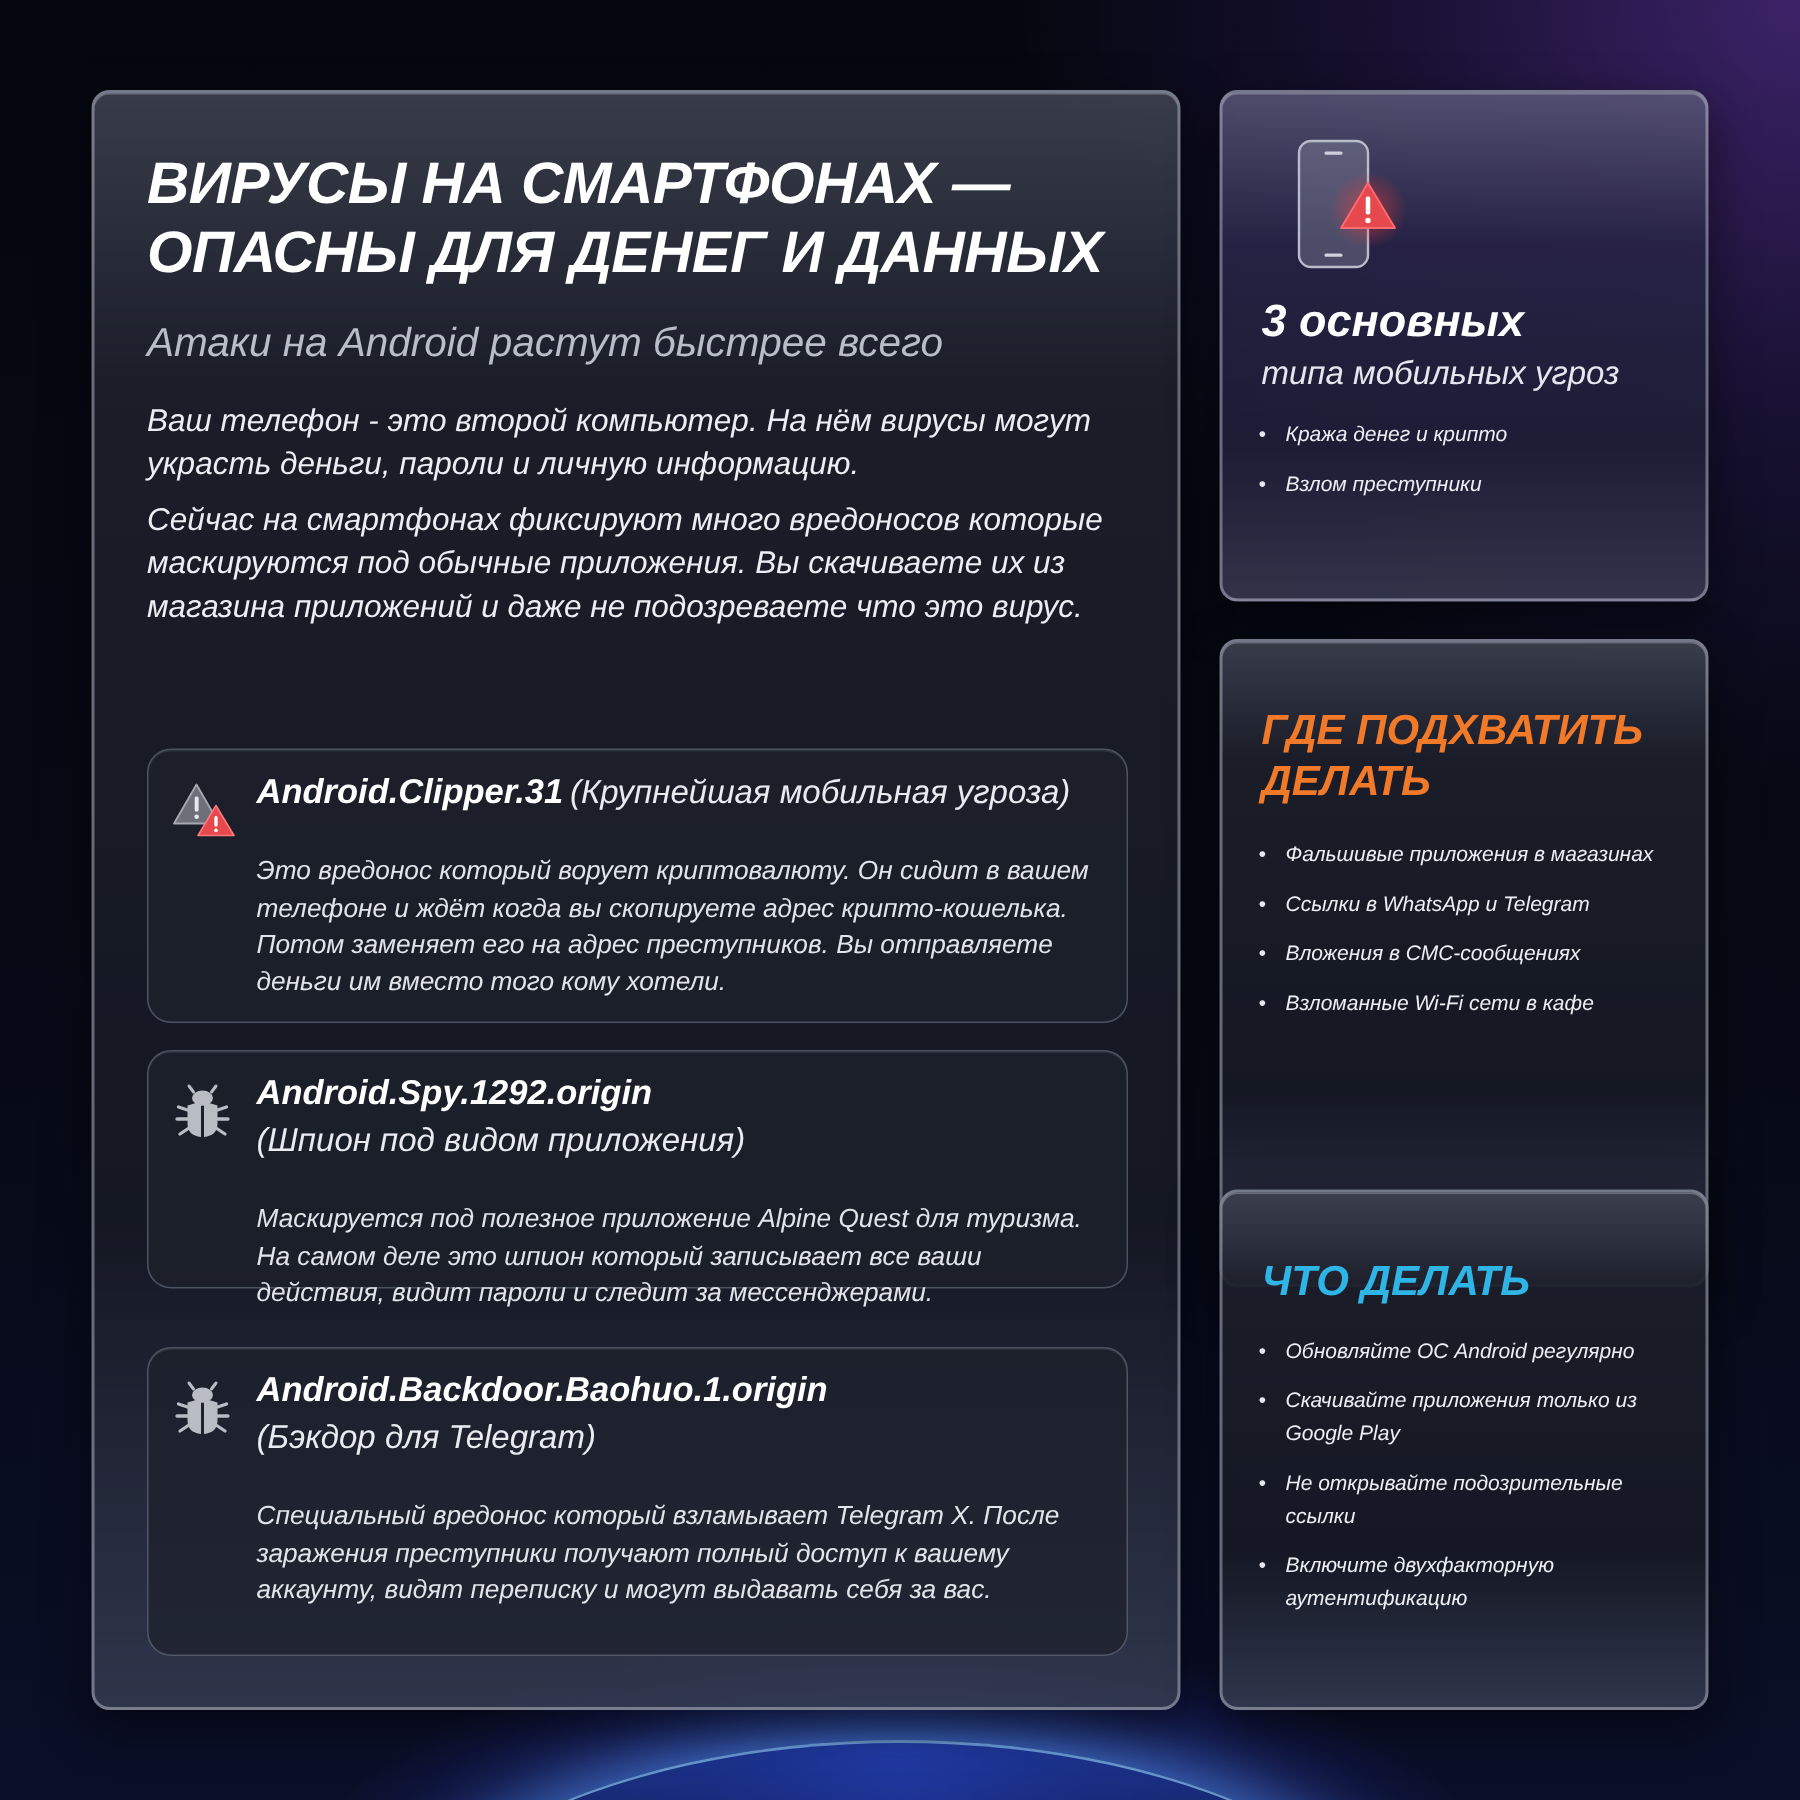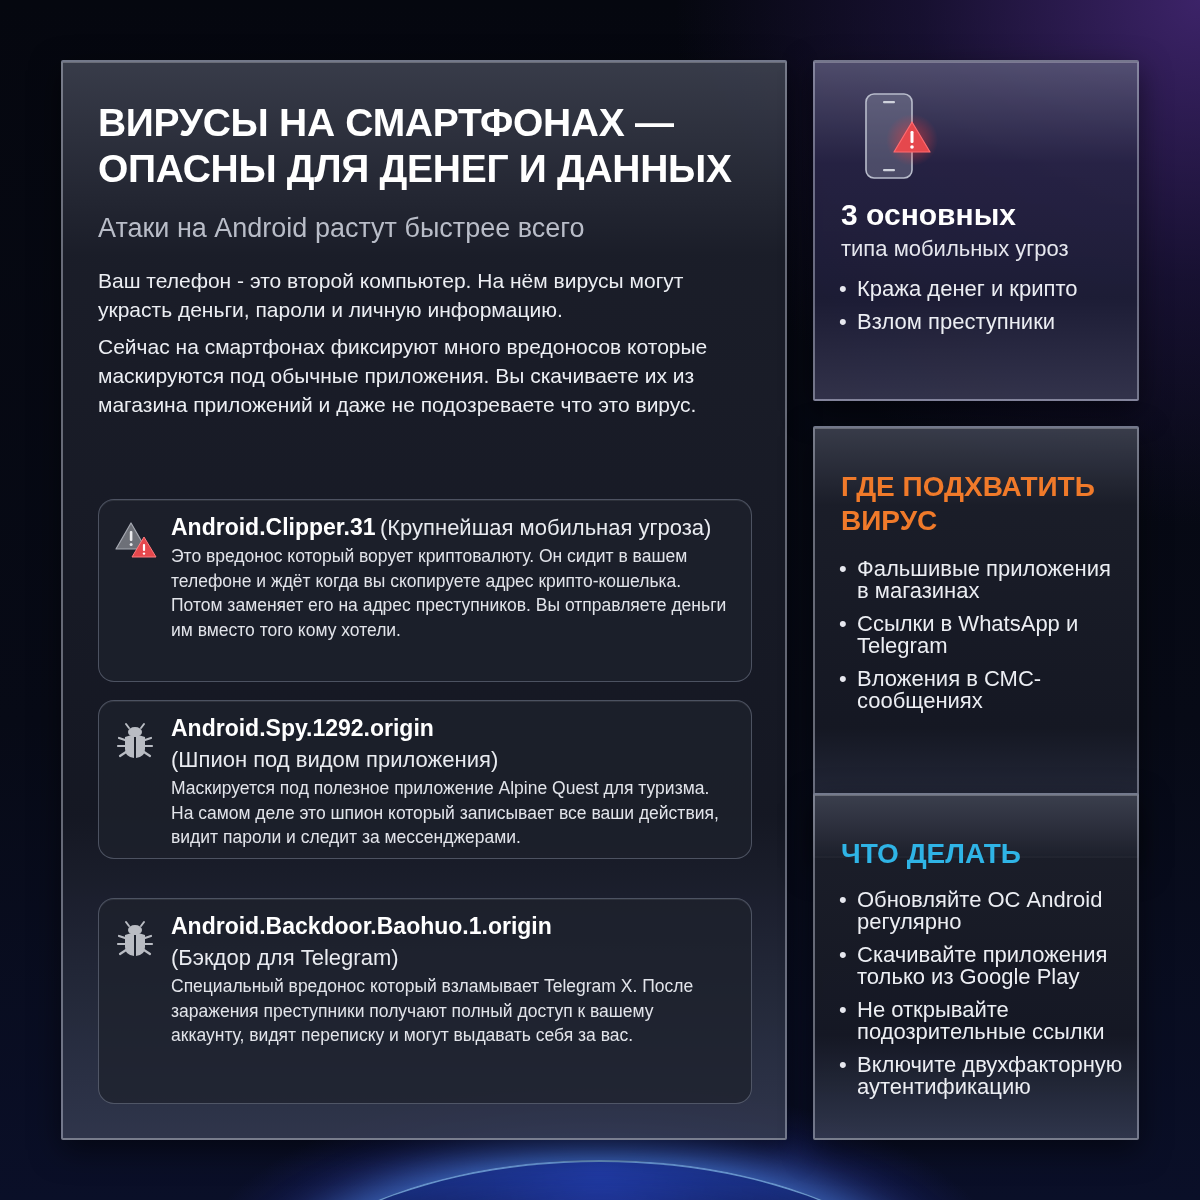--- a/index.html
+++ b/index.html
@@ -15,24 +15,25 @@
   }
   .planet {
     position: absolute; left: 230px; top: 1160px; width: 740px; height: 400px;
     border-radius: 50%;
     border-top: 2px solid rgba(140,200,255,0.7);
     box-shadow: 0 -10px 40px rgba(90,160,255,0.55), inset 0 20px 60px rgba(40,80,200,0.5);
     background: radial-gradient(ellipse at 50% 0%, rgba(30,50,150,0.9), rgba(8,12,40,1) 60%);
   }
   .panel {
     position: absolute;
-    border-radius: 2px;
+    border-radius: 12px;
     border: 2px solid rgba(200,205,220,0.45);
     background: linear-gradient(180deg, rgba(62,66,80,0.9) 0%, rgba(28,31,42,0.94) 18%, rgba(22,25,36,0.94) 70%, rgba(52,58,80,0.9) 100%);
     box-shadow: inset 0 1px 0 rgba(255,255,255,0.25), 0 10px 30px rgba(0,0,0,0.5);
+    font-style: italic;
   }
   .main { left: 61px; top: 60px; width: 726px; height: 1080px; padding: 36px 35px; }
   .main-title {
     font-family: "Liberation Sans", sans-serif;
     font-weight: 700; font-size: 39px; line-height: 46px; color: #ffffff;
     letter-spacing: -0.3px;
     margin-top: 2px;
   }
   .main-subtitle { font-size: 27px; color: #b9bdc8; margin-top: 20px; line-height: 32px; }
   .intro { margin-top: 22px; font-size: 21px; line-height: 29px; color: #eceef3; }
@@ -42,36 +43,36 @@
     position: absolute; left: 35px; width: 654px;
     border-radius: 16px;
     border: 1.5px solid rgba(170,178,200,0.35);
     background: rgba(30,33,44,0.75);
     box-shadow: inset 0 1px 0 rgba(255,255,255,0.08);
     padding: 11px 24px 18px 72px;
   }
   .threat .icon { position: absolute; left: 16px; top: 20px; width: 44px; height: 40px; }
   .threat-name { font-size: 23px; font-weight: 700; color: #ffffff; line-height: 32px; }
   .threat-tag { font-size: 22px; font-weight: 400; color: #e9ebf0; line-height: 32px; }
-  .threat-desc { margin-top: 0; font-size: 17.5px; line-height: 24.5px; color: #e2e4ea; }
+  .threat-desc { margin-top: 24px; font-size: 17.5px; line-height: 24.5px; color: #e2e4ea; }
   .t1 { top: 437px; height: 183px; }
   .t2 { top: 638px; height: 159px; }
   .t3 { top: 836px; height: 206px; }
 
   .side { left: 813px; width: 326px; padding: 0 22px; }
   .s1 { top: 60px; height: 341px;
     background: linear-gradient(180deg, rgba(90,88,120,0.85) 0%, rgba(40,36,70,0.9) 30%, rgba(30,30,55,0.92) 70%, rgba(55,55,80,0.9) 100%); }
   .s2 { top: 426px; height: 432px; }
   .s3 { top: 793px; height: 347px; }
 
   .phone-icon { position: absolute; left: 48px; top: 30px; width: 90px; height: 92px; }
   .s1-big { position: absolute; left: 26px; top: 136px; font-size: 30px; font-weight: 700; color: #fff; }
   .s1-sub { position: absolute; left: 26px; top: 174px; font-size: 22px; color: #e6e7ee; }
   .side-list { list-style: none; position: absolute; left: 24px; right: 14px; }
-  .side-list li { position: relative; padding-left: 18px; font-size: 22px; line-height: 22px; color: #eceef3; margin-bottom: 11px; }
+  .side-list li { position: relative; padding-left: 18px; font-size: 14px; line-height: 22px; color: #eceef3; margin-bottom: 11px; }
   .side-list li::before { content: "•"; position: absolute; left: 0; top: 0; color: #e6e7ee; }
   .s1 .side-list { top: 216px; }
 
   .side-heading { position: absolute; left: 26px; top: 42px; font-size: 28px; font-weight: 700; line-height: 34px; }
   .orange { color: #f07a2a; }
   .blue { color: #2fb4e6; }
   .s2 .side-list { top: 130px; }
   .s3 .side-list { top: 94px; }
 </style>
 </head>
@@ -163,26 +164,27 @@
   <div class="s1-sub">типа мобильных угроз</div>
   <ul class="side-list">
     <li>Кража денег и крипто</li>
     <li>Взлом преступники</li>
   </ul>
 </section>
 
 <section class="panel side s2">
   <h2 class="side-heading orange">
     <span>ГДЕ ПОДХВАТИТЬ</span><br>
-    <span>ВИРУС</span>
+    <span>ДЕЛАТЬ</span>
   </h2>
   <ul class="side-list">
     <li>Фальшивые приложения в магазинах</li>
     <li>Ссылки в WhatsApp и Telegram</li>
     <li>Вложения в СМС-сообщениях</li>
+    <li>Взломанные Wi-Fi сети в кафе</li>
   </ul>
 </section>
 
 <section class="panel side s3">
   <h2 class="side-heading blue">ЧТО ДЕЛАТЬ</h2>
   <ul class="side-list">
     <li>Обновляйте ОС Android регулярно</li>
     <li>Скачивайте приложения только из Google Play</li>
     <li>Не открывайте подозрительные ссылки</li>
     <li>Включите двухфакторную аутентификацию</li>

